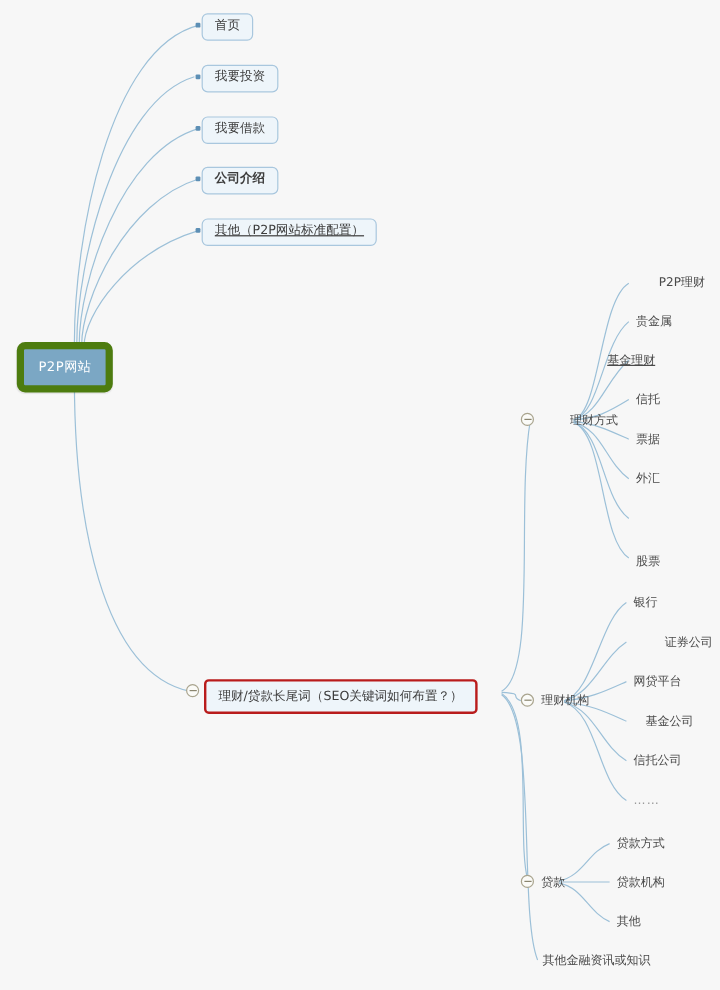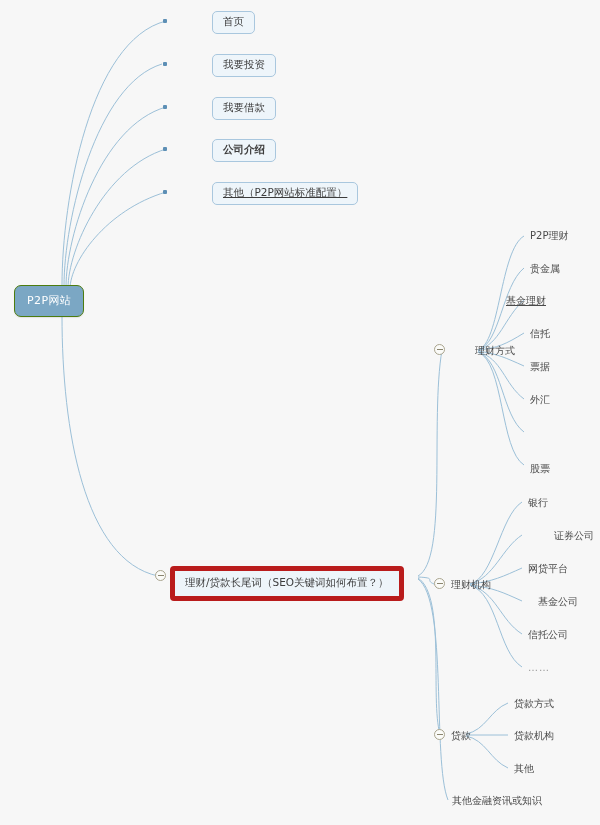--- a/index.html
+++ b/index.html
@@ -30,43 +30,42 @@
     pointer-events: none;
   }
   .node {
     position: absolute;
     box-sizing: border-box;
     white-space: nowrap;
   }
   
   .root-node {
     background: #7ba7c4;
-    border: 1px solid #4d7c0f;
+    border: 6px solid #4d7c0f;
     border-radius: 7px;
     color: #ffffff;
     font-size: 11px;
     padding: 7px 12px 8px 12px;
     text-align: center;
     box-shadow: 0 1px 1px rgba(0,0,0,0.08);
     letter-spacing: 0.4px;
   }
   
   .box-node {
     background: #eef5fa;
     border: 1px solid #a9c7de;
     border-radius: 5px;
     color: #3c3c3c;
     font-size: 10.5px;
     padding: 4px 10px 5px 10px;
     line-height: 1.1;
-    margin-left: 44px;
   }
   .main-box {
     background: #eef5fa;
-    border: 5px solid #b91c1c;
+    border: 2px solid #b91c1c;
     border-radius: 4px;
     color: #3c3c3c;
     font-size: 10.5px;
     padding: 5px 10px 6px 10px;
   }
   
   .text-node {
     color: #4a4a4a;
     font-size: 10px;
     line-height: 1.1;
@@ -163,21 +162,21 @@
 
   <div class="bullet" style="left:163px; top:190px;"></div>
   <div class="node box-node" style="left:168px; top:182px;text-decoration:underline;">其他（P2P网站标准配置）</div>
 
   <div class="toggle" style="left:155px; top:570px;"></div>
   <div class="node main-box" style="left:170px; top:566px;">理财/贷款长尾词（SEO关键词如何布置？）</div>
 
   <div class="toggle" style="left:434px; top:344px;"></div>
   <div class="node text-node" style="left:449px; top:343px;margin-left:24px;">理财方式</div>
 
-  <div class="node text-node" style="left:528px; top:228px;">P2P理财</div>
+  <div class="node text-node" style="left:547px; top:228px;">P2P理财</div>
   <div class="node text-node" style="left:528px; top:261px;">贵金属</div>
   <div class="node text-node" style="left:504px; top:293px;text-decoration:underline;">基金理财</div>
   <div class="node text-node" style="left:528px; top:326px;">信托</div>
   <div class="node text-node" style="left:528px; top:359px;text-align:right;">票据</div>
   <div class="node text-node" style="left:528px; top:392px;">外汇</div>
   <div class="node text-node" style="left:528px; top:425px;margin-top:36px;">股票</div>
   <div class="node text-node muted" style="left:528px; top:458px;">……</div>
 
   <div class="toggle" style="left:434px; top:578px;"></div>
   <div class="node text-node" style="left:449px; top:577px;">理财机构</div>

